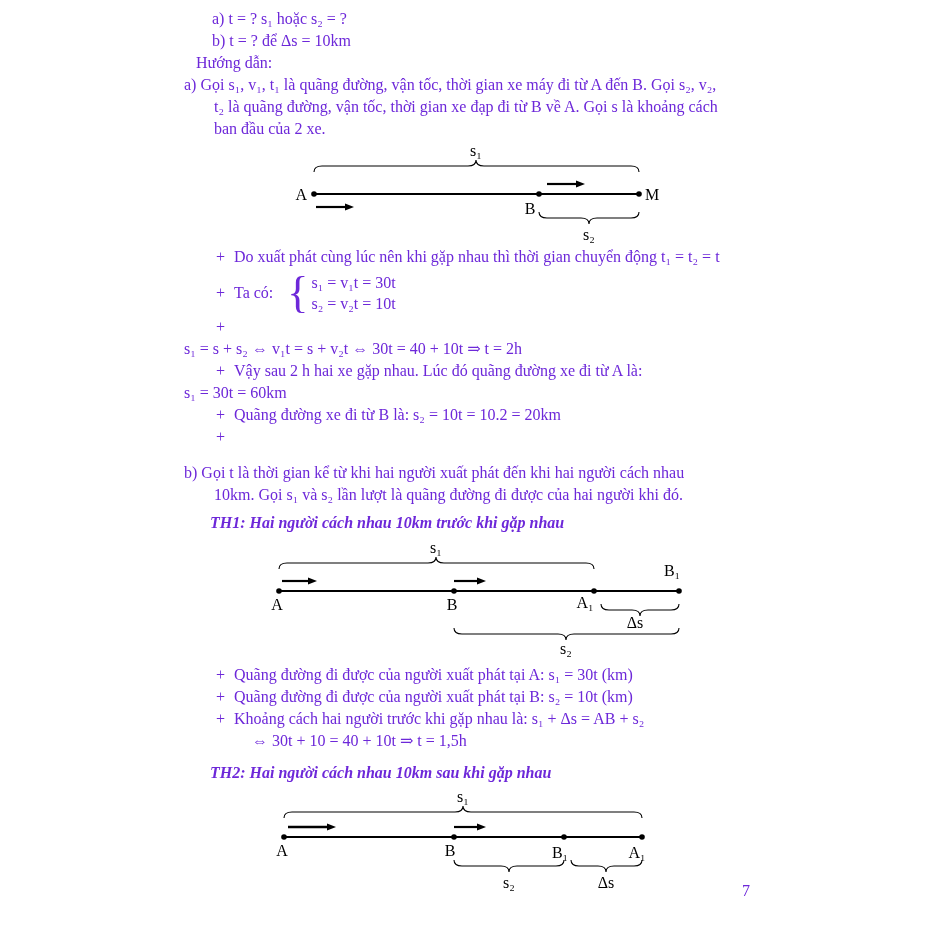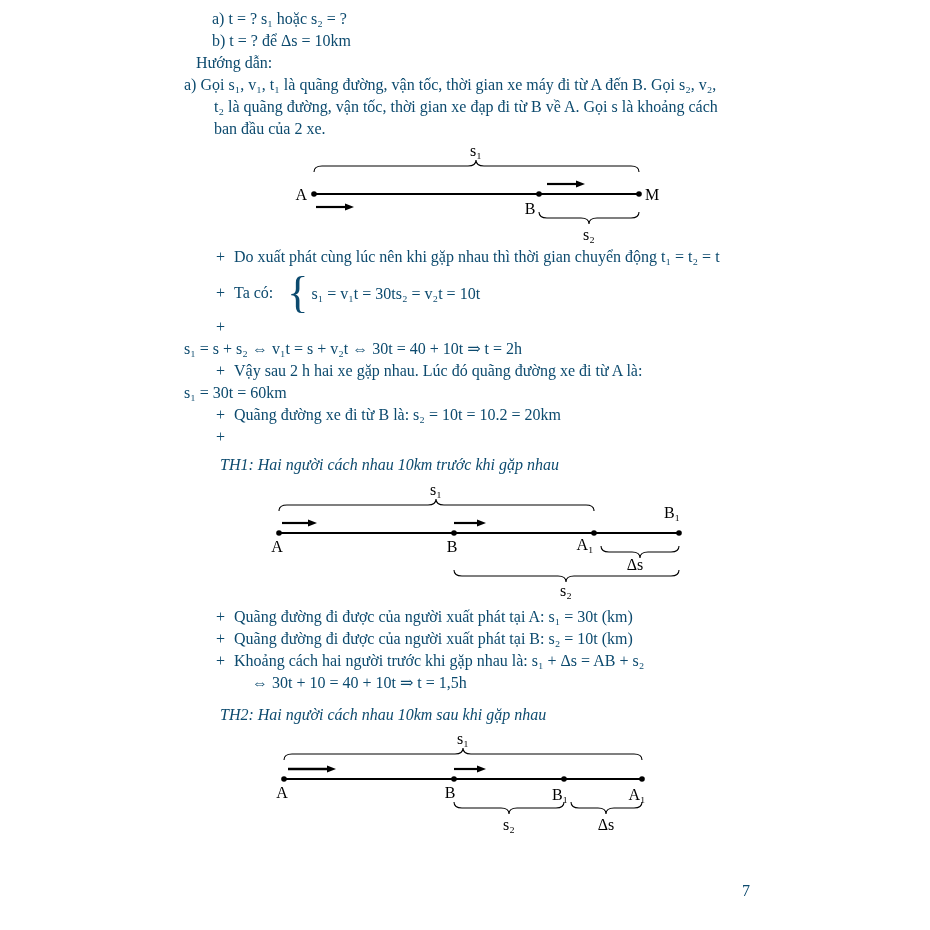--- a/index.html
+++ b/index.html
@@ -1,45 +1,45 @@
 <!DOCTYPE html>
 <html><head>
 <meta charset="utf-8">
 <style>
   *{box-sizing:border-box}
   html,body{margin:0;padding:0;background:#fff}
-  .page{position:relative;width:930px;height:930px;background:#ffffff;color:#0c4a6e;
+  .page{position:relative;width:930px;height:930px;background:#ffffff;color:#6d28d9;
         font-family:"Liberation Serif","DejaVu Serif",serif;font-size:16px;line-height:22px;overflow:hidden}
   .content{position:absolute;left:184px;top:8px;width:620px}
   .line{white-space:nowrap}
   .indent-q{margin-left:28px}
   .heading{font-weight:normal;margin-left:12px}
   .para .wrap{margin-left:30px}
   .mt6{margin-top:6px}
   .mt10{margin-top:10px}
   .mt14{margin-top:14px}
   .bullet{display:flex;margin-left:32px;white-space:nowrap}
   .bullet .plus{flex:none;width:18px}
   .eq{white-space:nowrap}
   .eq2{margin-left:68px;white-space:nowrap}
-  .th{font-weight:normal;font-style:italic;margin-left:36px;white-space:nowrap}
+  .th{font-weight:bold;font-style:italic;margin-left:26px;white-space:nowrap}
   .diagram{display:block}
   .d1{margin:4px 0 2px 110px}
   .d2{margin:6px 0 0 85px}
   .d3{margin:6px 0 0 90px}
   svg text{font-size:16px;fill:#000;font-family:"Liberation Serif","DejaVu Serif",serif}
   svg line,svg path{stroke:#000;fill:none}
   .mainline{stroke-width:2}
   .arrow{stroke-width:2.2}
   .arrow-bold{stroke-width:2.6}
   .brace{stroke-width:1.1}
   svg circle,svg polygon{fill:#000;stroke:none}
   .taco{align-items:center;height:46px;margin-top:2px}
   .cbrace{font-size:44px;font-weight:400;line-height:44px;margin-left:14px}
-  .cases{display:flex;flex-direction:row;line-height:21px;justify-content:flex-end;margin-left:3px}
+  .cases{display:flex;flex-direction:column;line-height:21px;justify-content:flex-end;margin-left:3px}
   .page-number{position:absolute;left:742px;top:880px}
 </style>
 </head>
 <body>
 
 <div class="page">
   <div class="content">
 
     <div class="line indent-q">a) t = ? s₁ hoặc s₂ = ?</div>
     <div class="line indent-q">b) t = ? để Δs = 10km</div>
@@ -97,20 +97,24 @@
 
     <div class="bullet">
       <span class="plus">+</span>
       <span>Quãng đường xe đi từ B là: s₂ = 10t = 10.2 = 20km</span>
     </div>
 
     <div class="bullet">
       <span class="plus">+</span>
     </div>
 
+    <div class="para mt14">
+      <div class="line">b) Gọi t là thời gian kể từ khi hai người xuất phát đến khi hai người cách nhau</div>
+      <div class="line wrap">10km. Gọi s₁ và s₂ lần lượt là quãng đường đi được của hai người khi đó.</div>
+    </div>
 
     <div class="th mt6">TH1: Hai người cách nhau 10km trước khi gặp nhau</div>
 
     <svg class="diagram d2" width="430" height="118">
       <text x="167" y="13" text-anchor="middle">s₁</text>
       <path class="brace" d="M10 29 Q10 23 18 23 L159 23 Q167 23 167 17 Q167 23 175 23 L317 23 Q325 23 325 29"></path>
       <text x="403" y="36" text-anchor="middle">B₁</text>
       <line class="arrow" x1="13" y1="41" x2="39" y2="41"></line>
       <polygon points="48,41 39,37.5 39,44.5"></polygon>
       <line class="arrow" x1="185" y1="41" x2="208" y2="41"></line>

